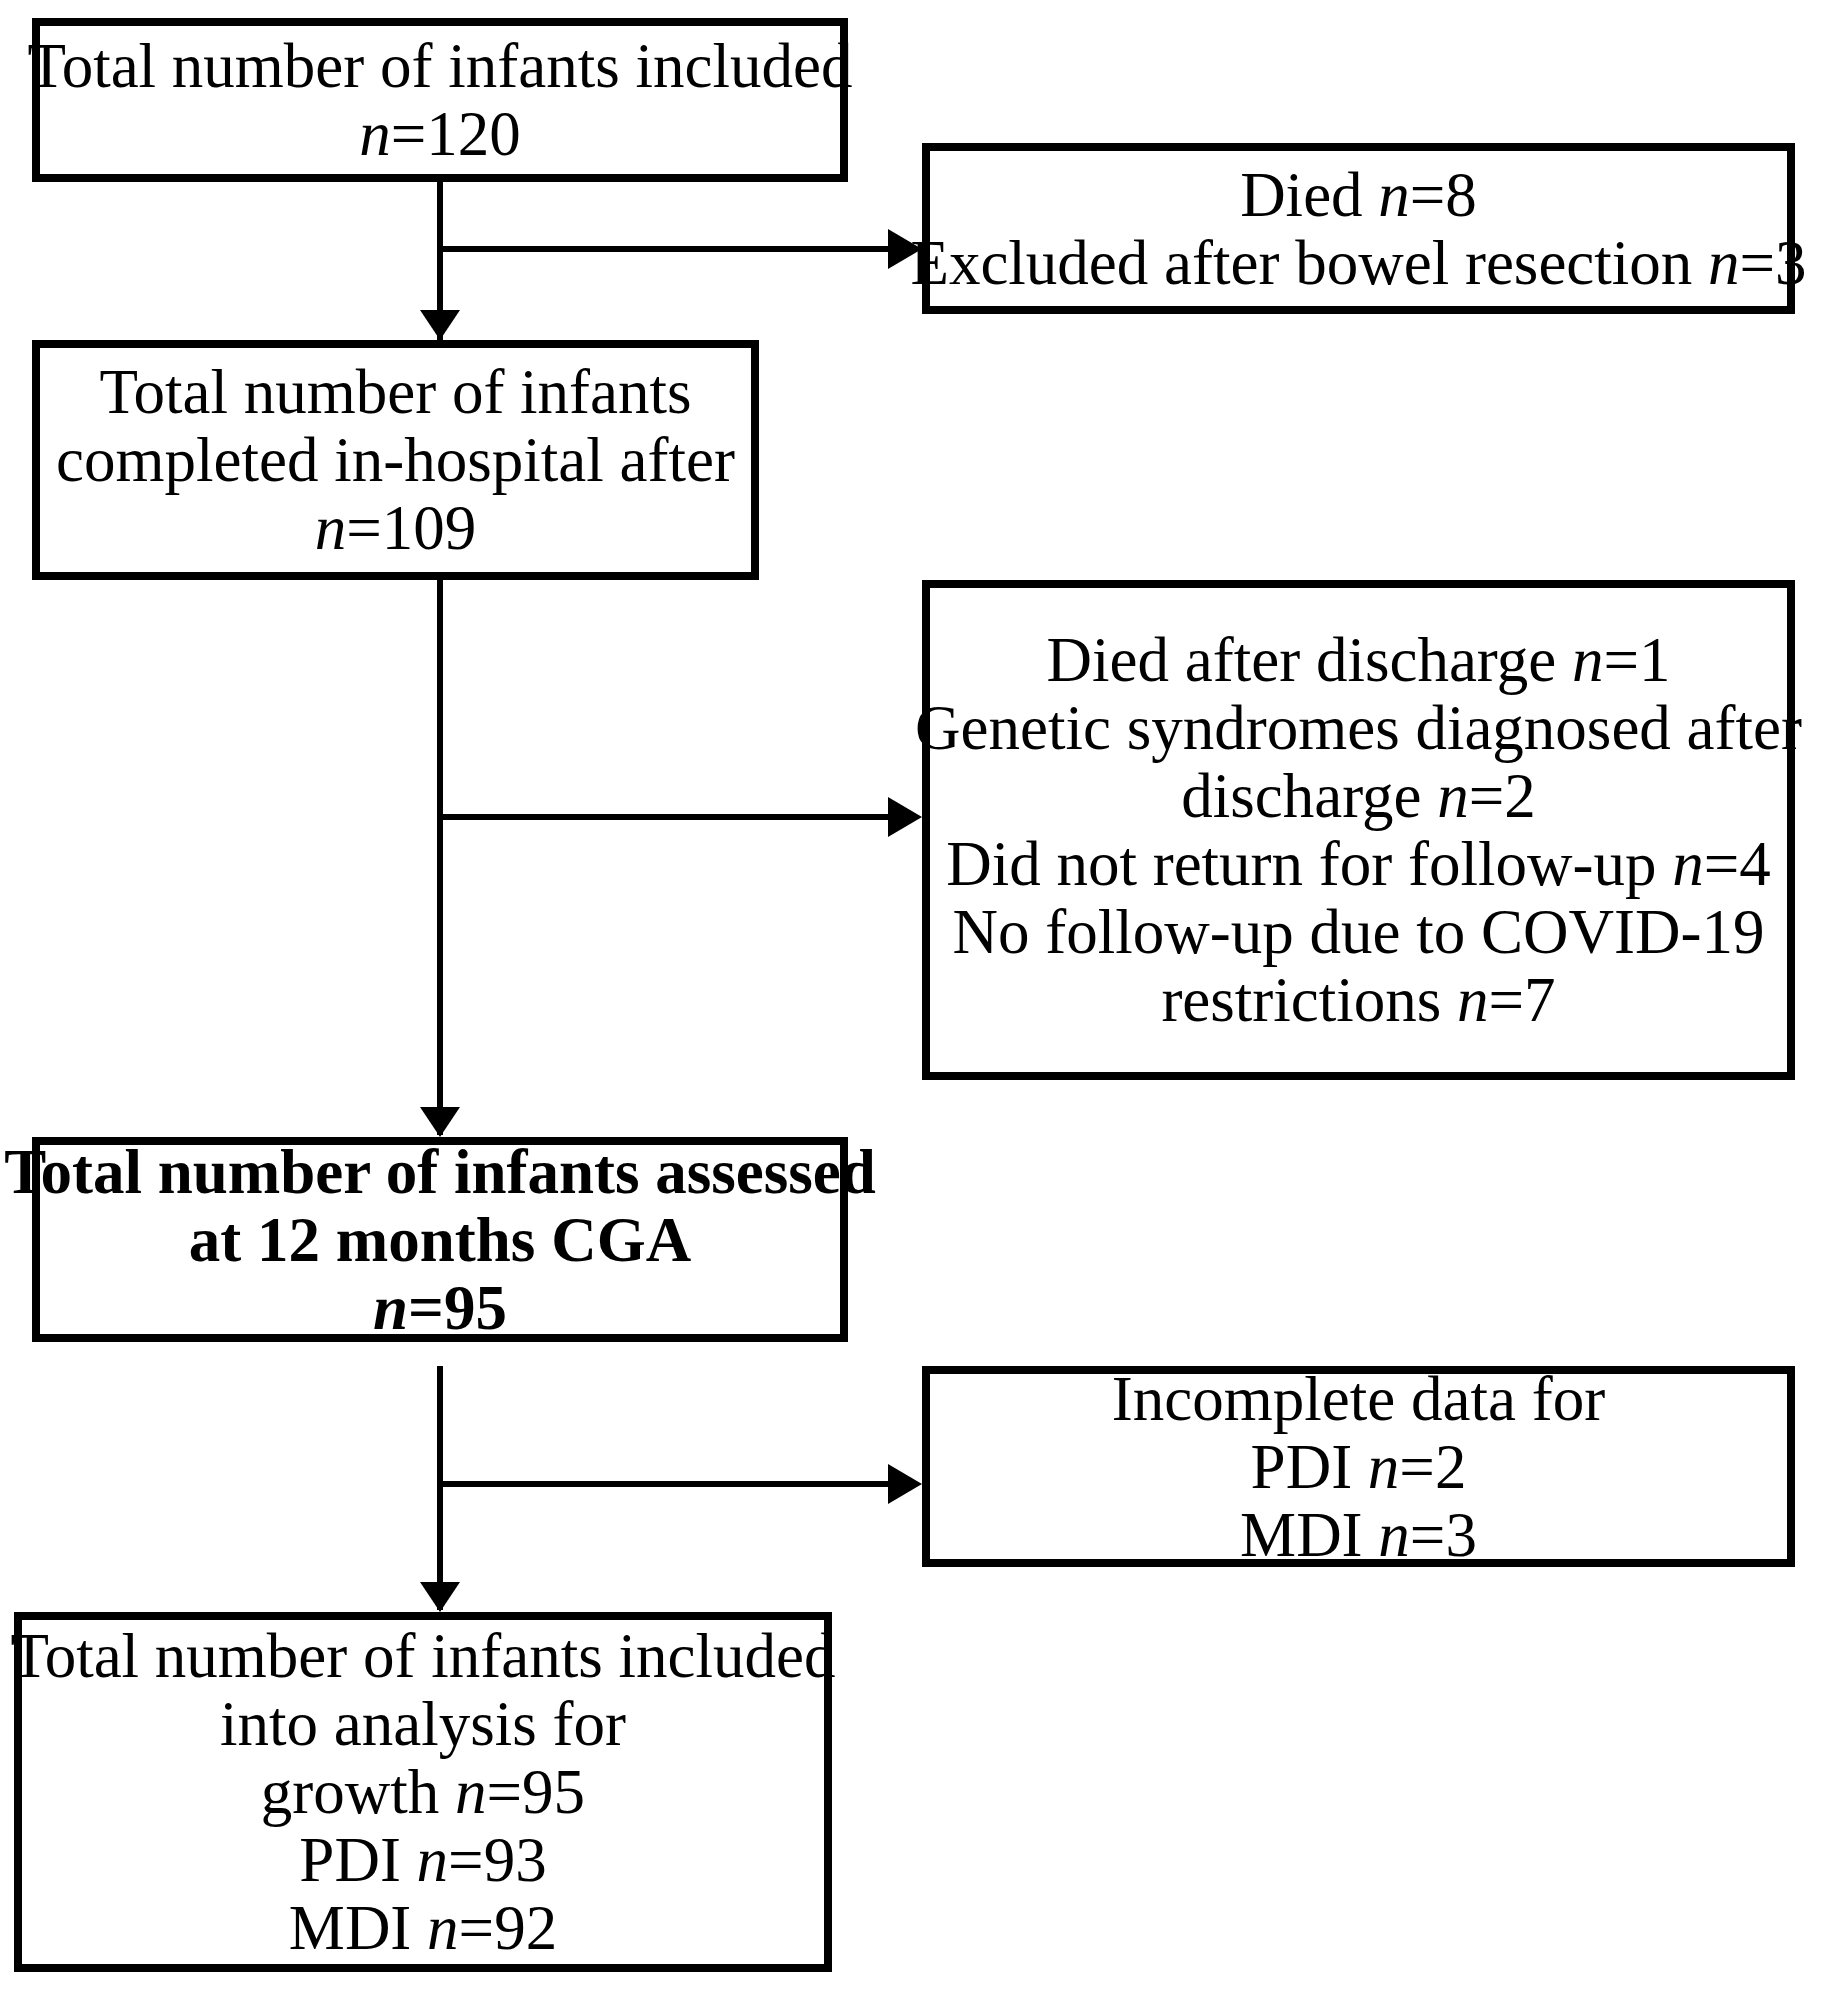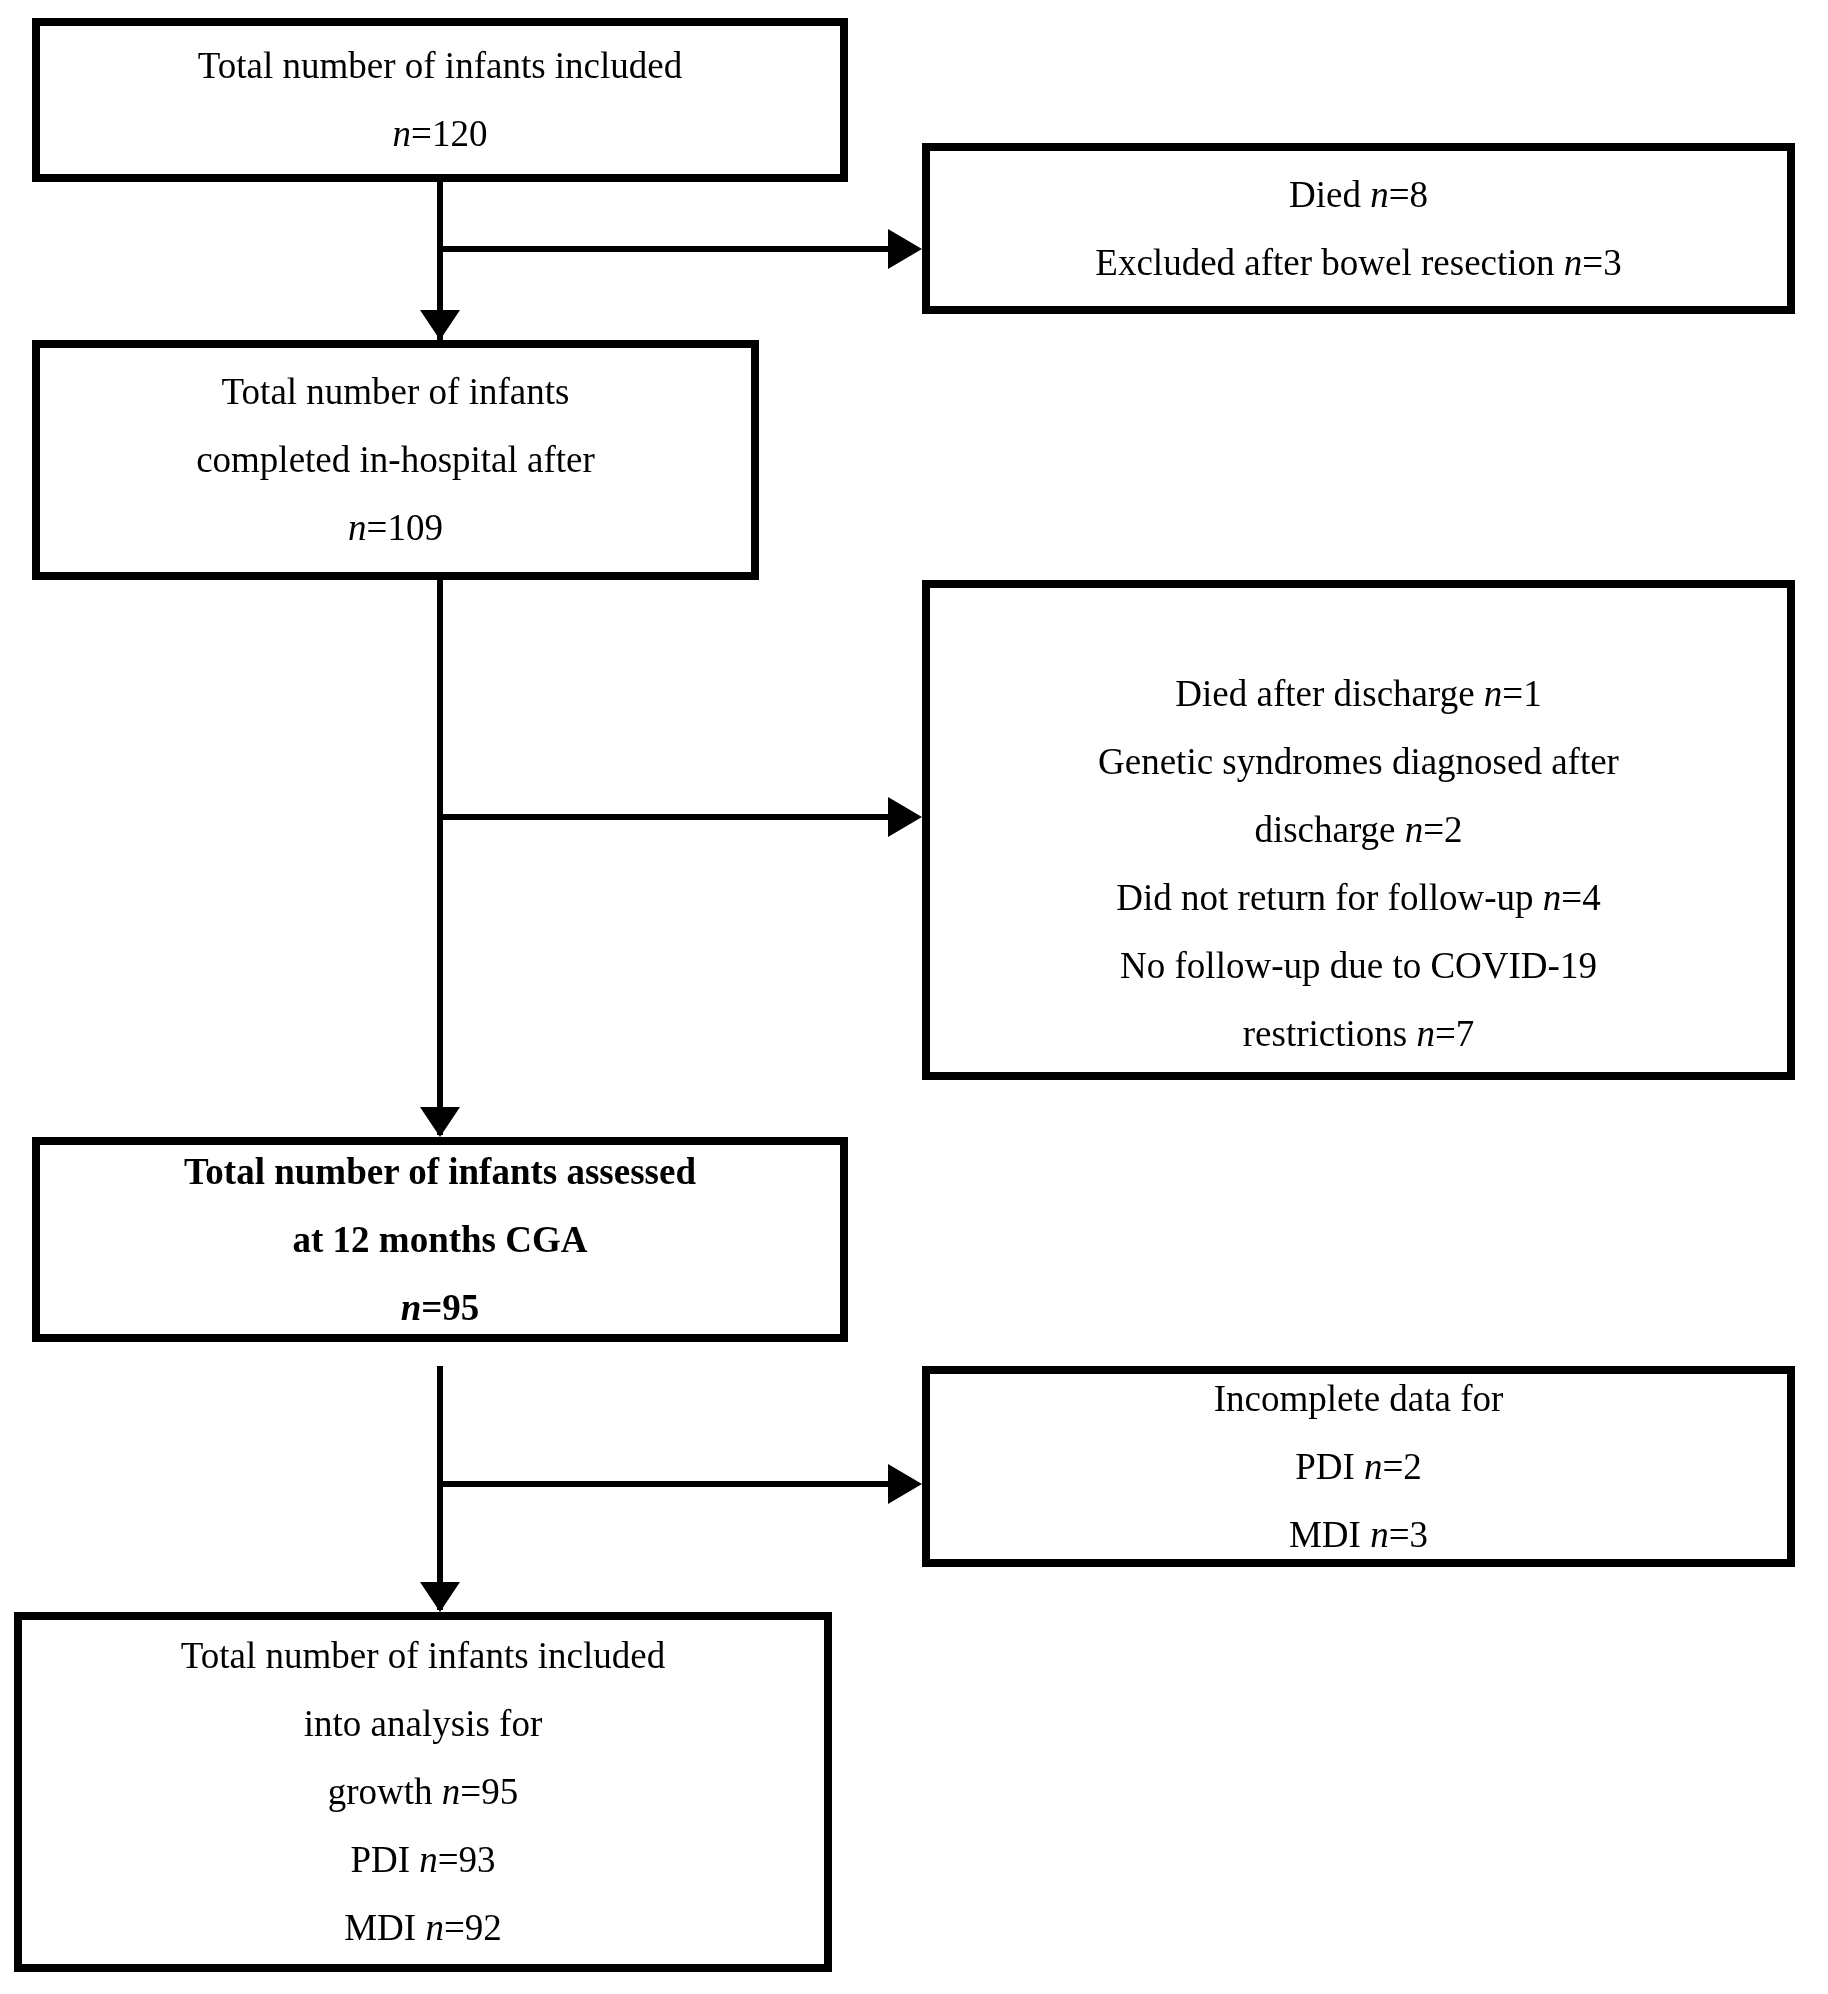--- a/index.html
+++ b/index.html
@@ -18,36 +18,36 @@
   .fc-box {
     position: absolute;
     box-sizing: border-box;
     border: 8px solid var(--ink, #000000);
     background: var(--bg, #ffffff);
     display: flex;
     flex-direction: column;
     justify-content: center;
     align-items: center;
     text-align: center;
-    font-size: 37px;
+    font-size: 63px;
     line-height: 68px;
     padding: 4px 10px;
   }
   .fc-box .line { white-space: nowrap; }
   .fc-box .line i { font-style: italic; }
 
   
   #box-l1 { left: 32px;  top: 18px;   width: 816px; height: 164px; }
   #box-l2 { left: 32px;  top: 340px;  width: 727px; height: 240px; }
   #box-l3 { left: 32px;  top: 1137px; width: 816px; height: 205px; font-weight: bold; }
   #box-l4 { left: 14px;  top: 1612px; width: 818px; height: 360px; }
 
   
   #box-r1 { left: 922px; top: 143px;  width: 873px; height: 171px; }
-  #box-r2 { left: 922px; top: 580px;  width: 873px; height: 500px; justify-content: flex-end; }
+  #box-r2 { left: 922px; top: 580px;  width: 873px; height: 500px; }
   #box-r3 { left: 922px; top: 1366px; width: 873px; height: 201px; }
 
   
   .vline, .hline {
     position: absolute;
     background: var(--ink, #000000);
   }
   .vline { width: 6px; left: 437px; }
   .hline { height: 6px; left: 437px; width: 453px; }
 

